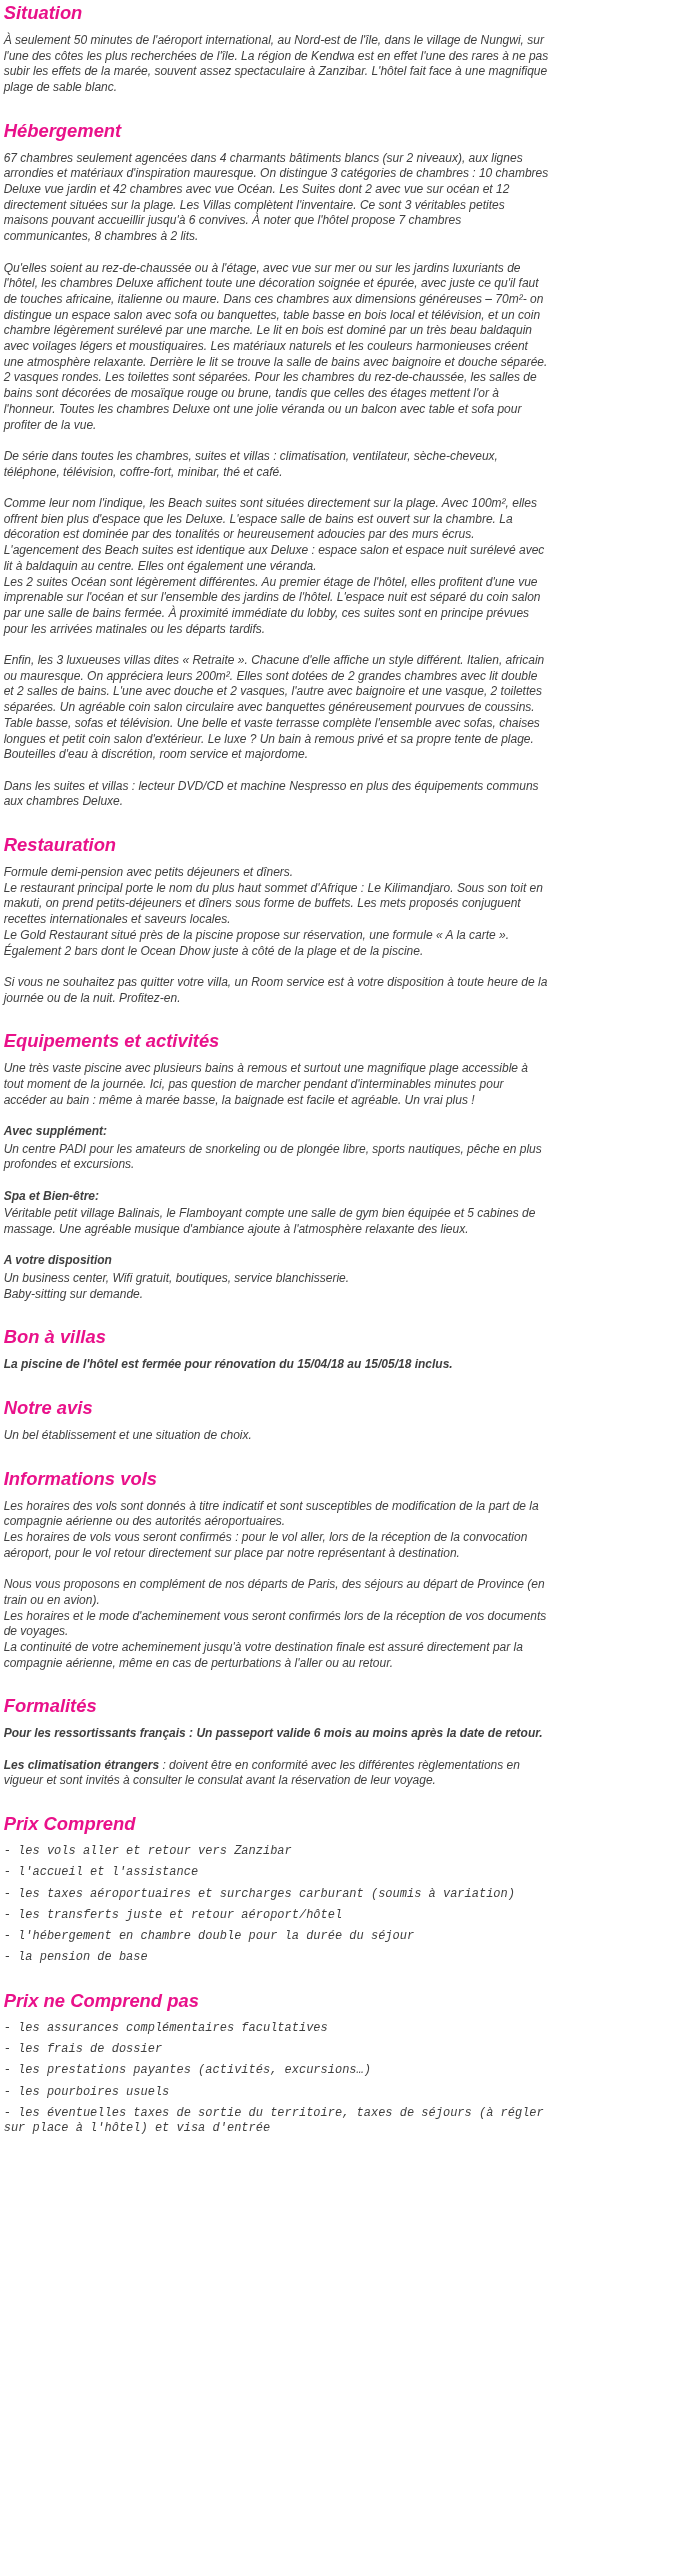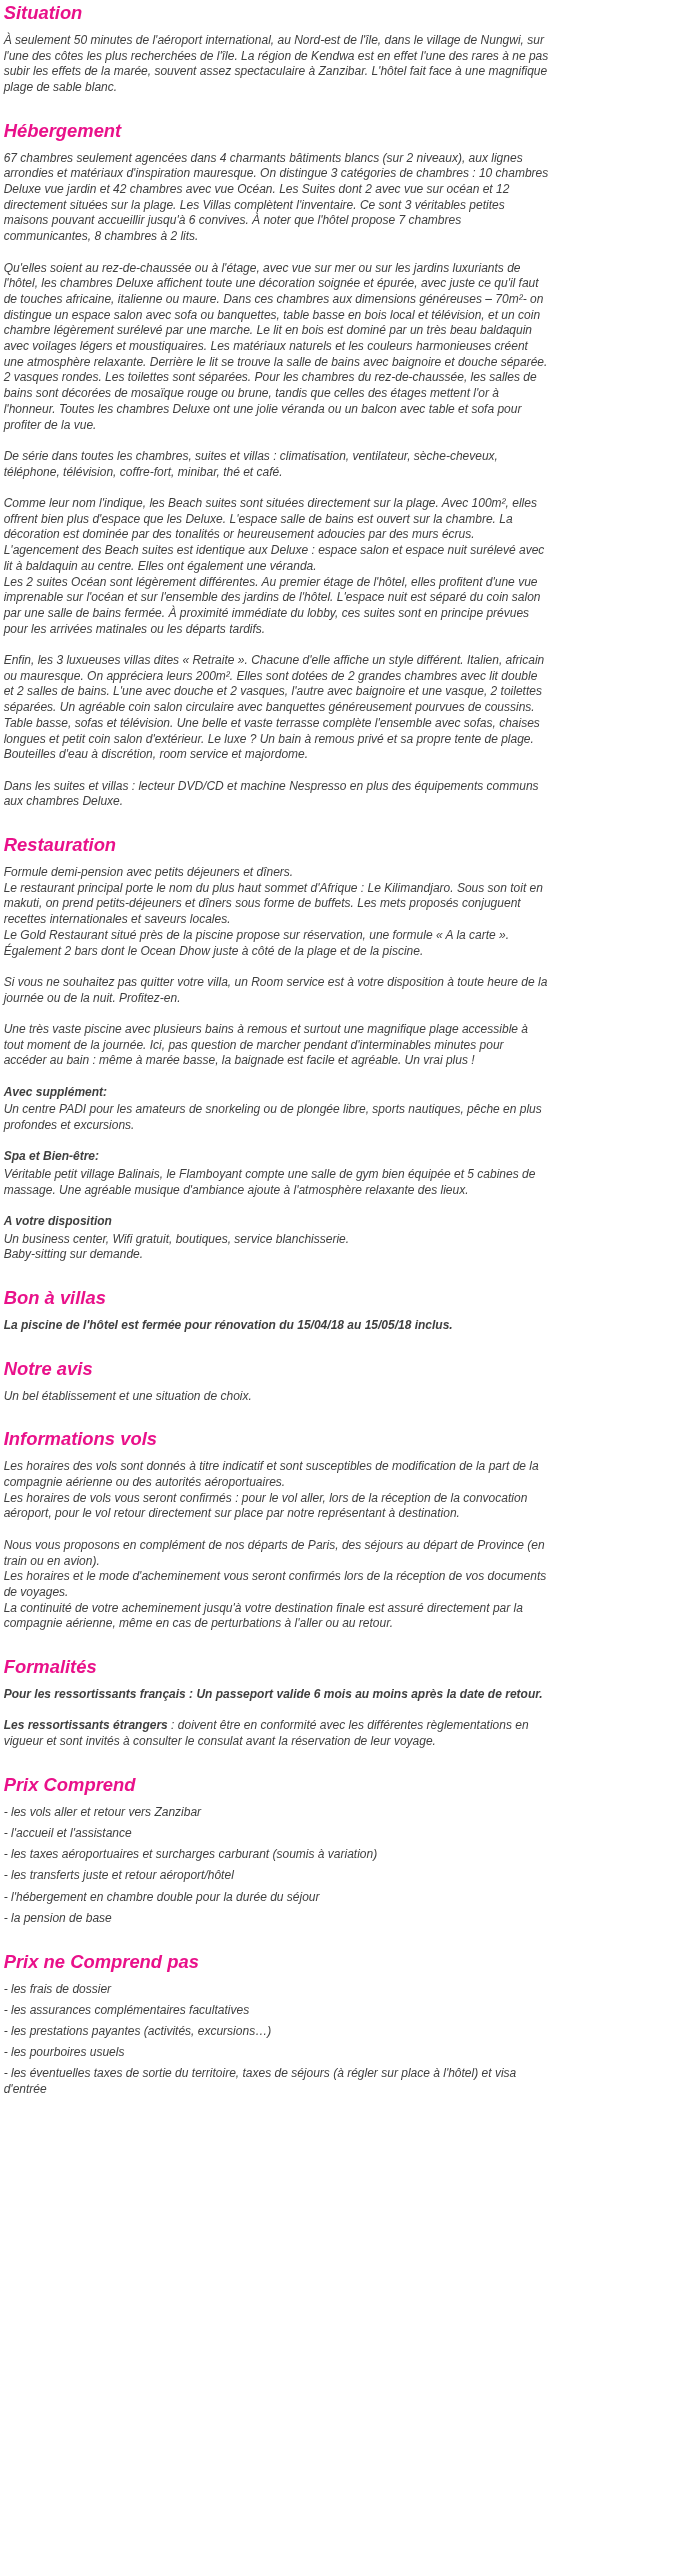--- a/index.html
+++ b/index.html
@@ -31,20 +31,21 @@
   p{
     margin:0 0 15.7px 0;
     white-space:pre-line;
   }
   .b{font-weight:700;}
   .sub{font-weight:700;margin:0 0 1.8px 0;}
   .after-sub{margin-top:0;}
   .list .item{
     margin:0 0 5.5px 0;
     white-space:pre-line;
+    font-family:Liberation Mono, monospace;
   }
 </style>
 </head>
 <body>
 
 <div class="page">
 
   <section>
     <h2>Situation</h2>
     <p>À seulement 50 minutes de l'aéroport international, au Nord-est de l'île,  dans le village de Nungwi,  sur l'une des côtes les plus recherchées de l'île. La région de Kendwa est en effet l'une des rares à ne pas subir les effets de la marée, souvent assez spectaculaire à Zanzibar. L'hôtel fait face à une magnifique plage de sable blanc.</p>
@@ -64,20 +65,21 @@
   <section>
     <h2>Restauration</h2>
     <p>Formule demi-pension avec petits déjeuners et dîners.
 Le restaurant principal porte le nom du plus haut sommet d'Afrique : Le Kilimandjaro. Sous son toit en makuti, on prend petits-déjeuners et dîners sous forme de buffets. Les mets proposés conjuguent recettes internationales et saveurs locales.
 Le Gold Restaurant situé près de la piscine propose sur réservation, une formule « A la carte ».
 Également 2 bars dont le Ocean Dhow juste à côté de la plage et de la piscine.</p>
     <p>Si vous ne souhaitez pas quitter votre villa, un Room service est à votre disposition à toute heure de la journée ou de la nuit. Profitez-en.</p>
   </section>
 
   <section>
+    <h2>Equipements et activités</h2>
     <p>Une très vaste piscine avec plusieurs bains à remous et surtout une magnifique plage accessible à tout moment de la journée. Ici, pas question de marcher pendant d'interminables minutes pour accéder au bain : même à marée basse, la baignade est facile et agréable. Un vrai plus !</p>
     <p class="sub">Avec supplément:</p>
     <p class="after-sub">Un centre PADI pour les amateurs de snorkeling ou de plongée libre,  sports nautiques, pêche en plus profondes et excursions.</p>
     <p class="sub">Spa et Bien-être:</p>
     <p class="after-sub">Véritable petit village Balinais, le Flamboyant compte une salle de gym bien équipée et 5 cabines de massage. Une agréable musique d'ambiance ajoute à l'atmosphère relaxante des lieux.</p>
     <p class="sub">A votre disposition</p>
     <p class="after-sub">Un business center, Wifi gratuit, boutiques, service blanchisserie.
 Baby-sitting sur demande.</p>
   </section>
 
@@ -96,40 +98,40 @@
     <p>Les horaires des vols sont donnés à titre indicatif et sont susceptibles de modification de la part de la compagnie aérienne ou des autorités aéroportuaires.
 Les horaires de vols vous seront confirmés : pour le vol aller, lors de la réception de la convocation aéroport, pour le vol retour directement sur place par notre représentant à destination.</p>
     <p>Nous vous proposons en complément de nos départs de Paris, des séjours au départ de Province (en train ou en avion).
 Les horaires et le mode d'acheminement vous seront confirmés lors de la réception de vos documents de voyages.
 La continuité de votre acheminement jusqu'à votre destination finale est assuré directement par la compagnie aérienne, même en cas de perturbations à l'aller ou au retour.</p>
   </section>
 
   <section>
     <h2>Formalités</h2>
     <p class="b">Pour les ressortissants français : Un passeport valide 6 mois au moins après la date de retour.</p>
-    <p><span class="b">Les ressortissants étrangers</span><span> : doivent être en conformité avec les différentes règlementations en vigueur et sont invités à consulter le consulat avant la réservation de leur voyage.</span></p>
+    <p><span class="b">Les climatisation étrangers</span><span> : doivent être en conformité avec les différentes règlementations en vigueur et sont invités à consulter le consulat avant la réservation de leur voyage.</span></p>
   </section>
 
   <section>
     <h2>Prix Comprend</h2>
     <div class="list">
       <div class="item">- les vols aller et retour vers Zanzibar</div>
       <div class="item">- l'accueil et l'assistance</div>
       <div class="item">- les taxes aéroportuaires et surcharges carburant (soumis à variation)</div>
       <div class="item">- les transferts juste et retour aéroport/hôtel</div>
       <div class="item">- l'hébergement en chambre double pour la durée du séjour</div>
       <div class="item">- la pension de base</div>
     </div>
   </section>
 
   <section>
     <h2>Prix ne Comprend pas</h2>
     <div class="list">
+      <div class="item">- les assurances complémentaires facultatives</div>
       <div class="item">- les frais de dossier</div>
-      <div class="item">- les assurances complémentaires facultatives</div>
       <div class="item">- les prestations payantes (activités, excursions…)</div>
       <div class="item">- les pourboires usuels</div>
       <div class="item">- les éventuelles taxes de sortie du territoire, taxes de séjours (à régler sur place à l'hôtel) et visa d'entrée</div>
     </div>
   </section>
 
 </div>
 
 
 </body></html>

